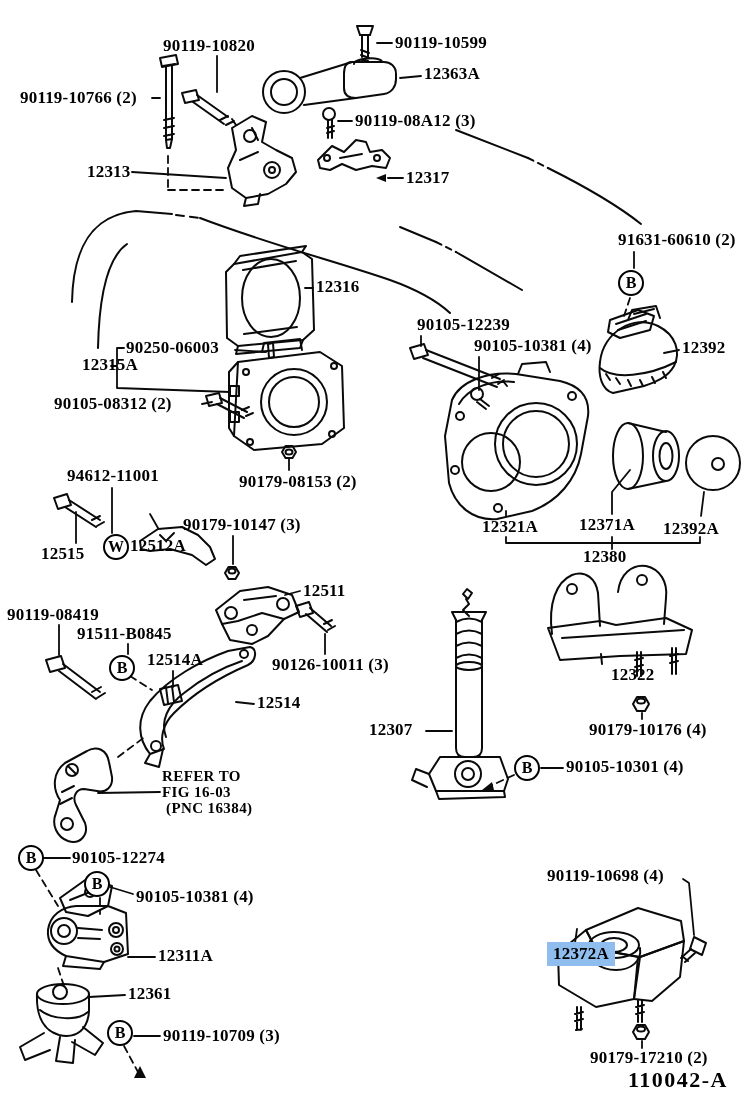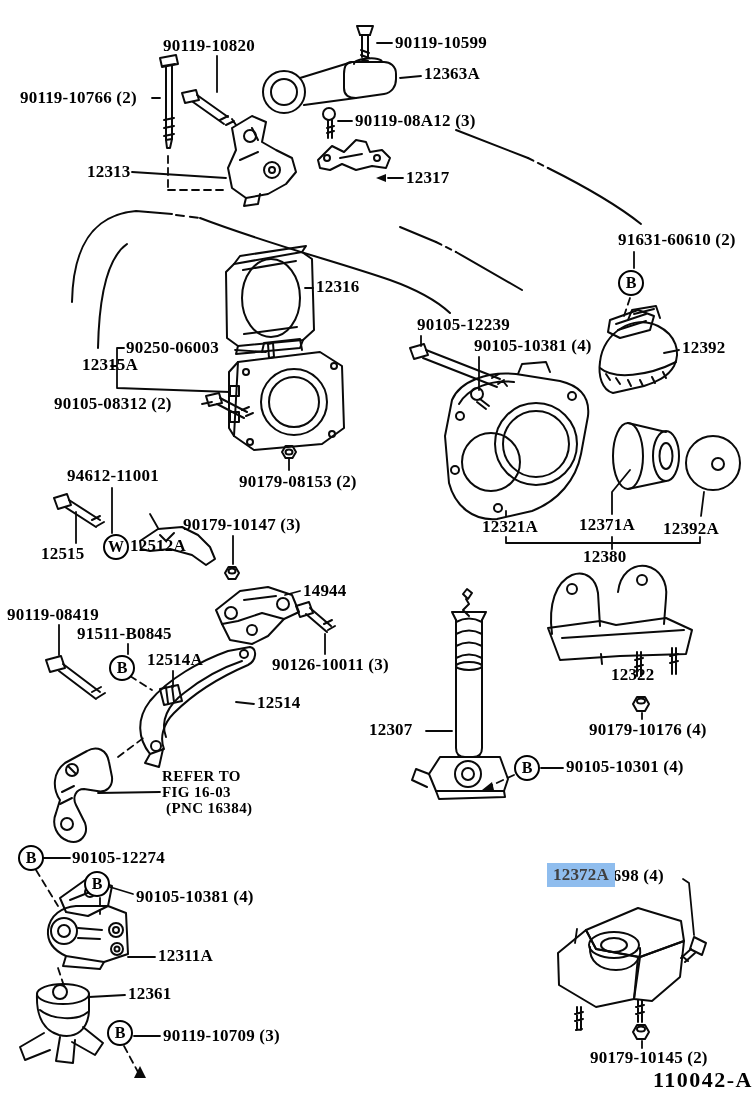--- a/index.html
+++ b/index.html
@@ -356,21 +356,21 @@
       <div class="label" style="left: 42px; top: 356px; margin-left: 40px;">12315A</div>
       <div class="label" style="left: 417px; top: 316px;">90105-12239</div>
       <div class="label" style="left: 474px; top: 337px;">90105-10381 (4)</div>
       <div class="label" style="left: 682px; top: 339px;">12392</div>
       <div class="label" style="left: 54px; top: 395px;">90105-08312 (2)</div>
       <div class="label" style="left: 67px; top: 467px;">94612-11001</div>
       <div class="label" style="left: 239px; top: 473px;">90179-08153 (2)</div>
       <div class="label" style="left: 130px; top: 496px; margin-top: 41px;">12512A</div>
       <div class="label" style="left: 183px; top: 516px;">90179-10147 (3)</div>
       <div class="label" style="left: 41px; top: 545px;">12515</div>
-      <div class="label" style="left: 303px; top: 582px;">14944</div>
+      <div class="label" style="left: 303px; top: 582px;">12511</div>
       <div class="label" style="left: 7px; top: 606px;">90119-08419</div>
       <div class="label" style="left: 77px; top: 625px;">91511-B0845</div>
       <div class="label" style="left: 147px; top: 651px;">12514A</div>
       <div class="label" style="left: 272px; top: 656px;">90126-10011 (3)</div>
       <div class="label" style="left: 257px; top: 694px;">12514</div>
       <div class="label" style="left: 482px; top: 518px;">12321A</div>
       <div class="label" style="left: 579px; top: 516px;">12371A</div>
       <div class="label" style="left: 663px; top: 520px;">12392A</div>
       <div class="label" style="left: 583px; top: 548px;">12380</div>
       <div class="label" style="left: 369px; top: 721px;">12307</div>
@@ -379,23 +379,23 @@
       <div class="label" style="left: 566px; top: 758px;">90105-10301 (4)</div>
       <div class="label note" style="left: 162px; top: 769px;">REFER TO</div>
       <div class="label note" style="left: 162px; top: 785px;">FIG 16-03</div>
       <div class="label note" style="left: 166px; top: 801px;">(PNC 16384)</div>
       <div class="label" style="left: 72px; top: 849px;">90105-12274</div>
       <div class="label" style="left: 136px; top: 888px;">90105-10381 (4)</div>
       <div class="label" style="left: 158px; top: 947px;">12311A</div>
       <div class="label" style="left: 128px; top: 985px;">12361</div>
       <div class="label" style="left: 163px; top: 1027px;">90119-10709 (3)</div>
       <div class="label" style="left: 547px; top: 867px;">90119-10698 (4)</div>
-      <div class="label hl" style="left: 547px; top: 863px; background: rgb(143, 189, 238); color: #404040;">12372A</div>
-      <div class="label" style="left: 590px; top: 1049px;">90179-10145 (2)</div>
-      <div class="label fig" style="left: 653px; top: 1069px;">110042-A</div>
+      <div class="label hl" style="left: 547px; top: 942px; background: rgb(143, 189, 238); color: #000000;">12372A</div>
+      <div class="label" style="left: 590px; top: 1049px;">90179-17210 (2)</div>
+      <div class="label fig" style="left: 628px; top: 1069px;">110042-A</div>
     </div>
 <div id="callouts-layer">
       <div class="callout" style="left: 618px; top: 270px;">B</div>
       <div class="callout" style="left: 103px; top: 534px;">W</div>
       <div class="callout" style="left: 109px; top: 655px;">B</div>
       <div class="callout" style="left: 514px; top: 755px;">B</div>
       <div class="callout" style="left: 18px; top: 845px;">B</div>
       <div class="callout" style="left: 84px; top: 871px;">B</div>
       <div class="callout" style="left: 107px; top: 1020px;">B</div>
     </div>

